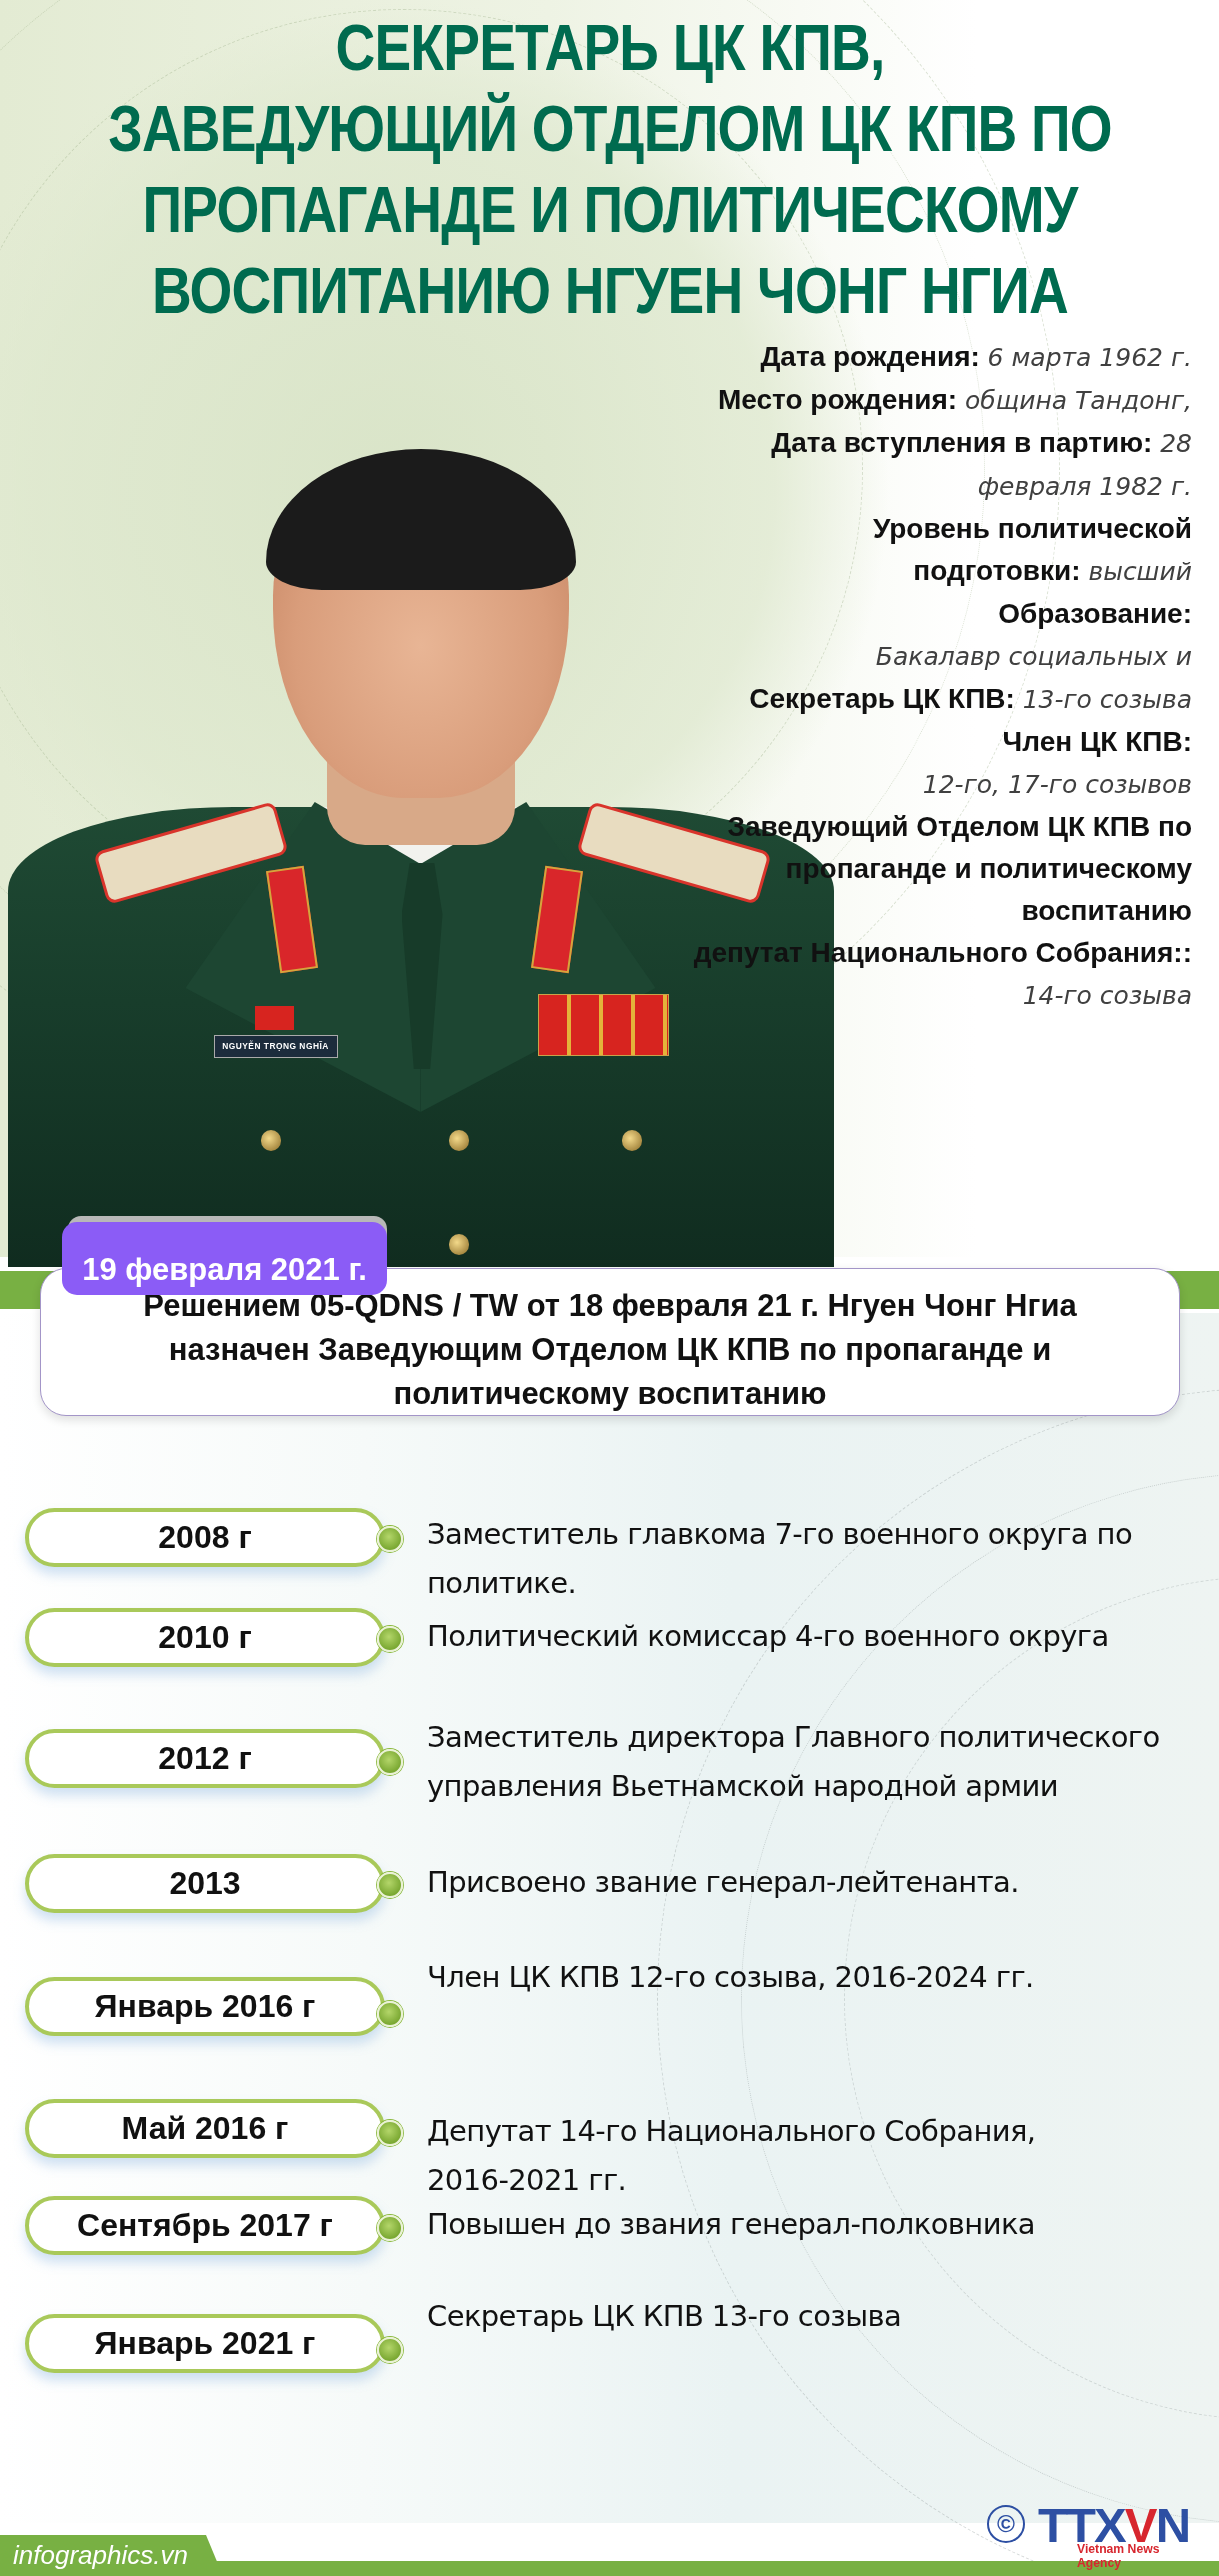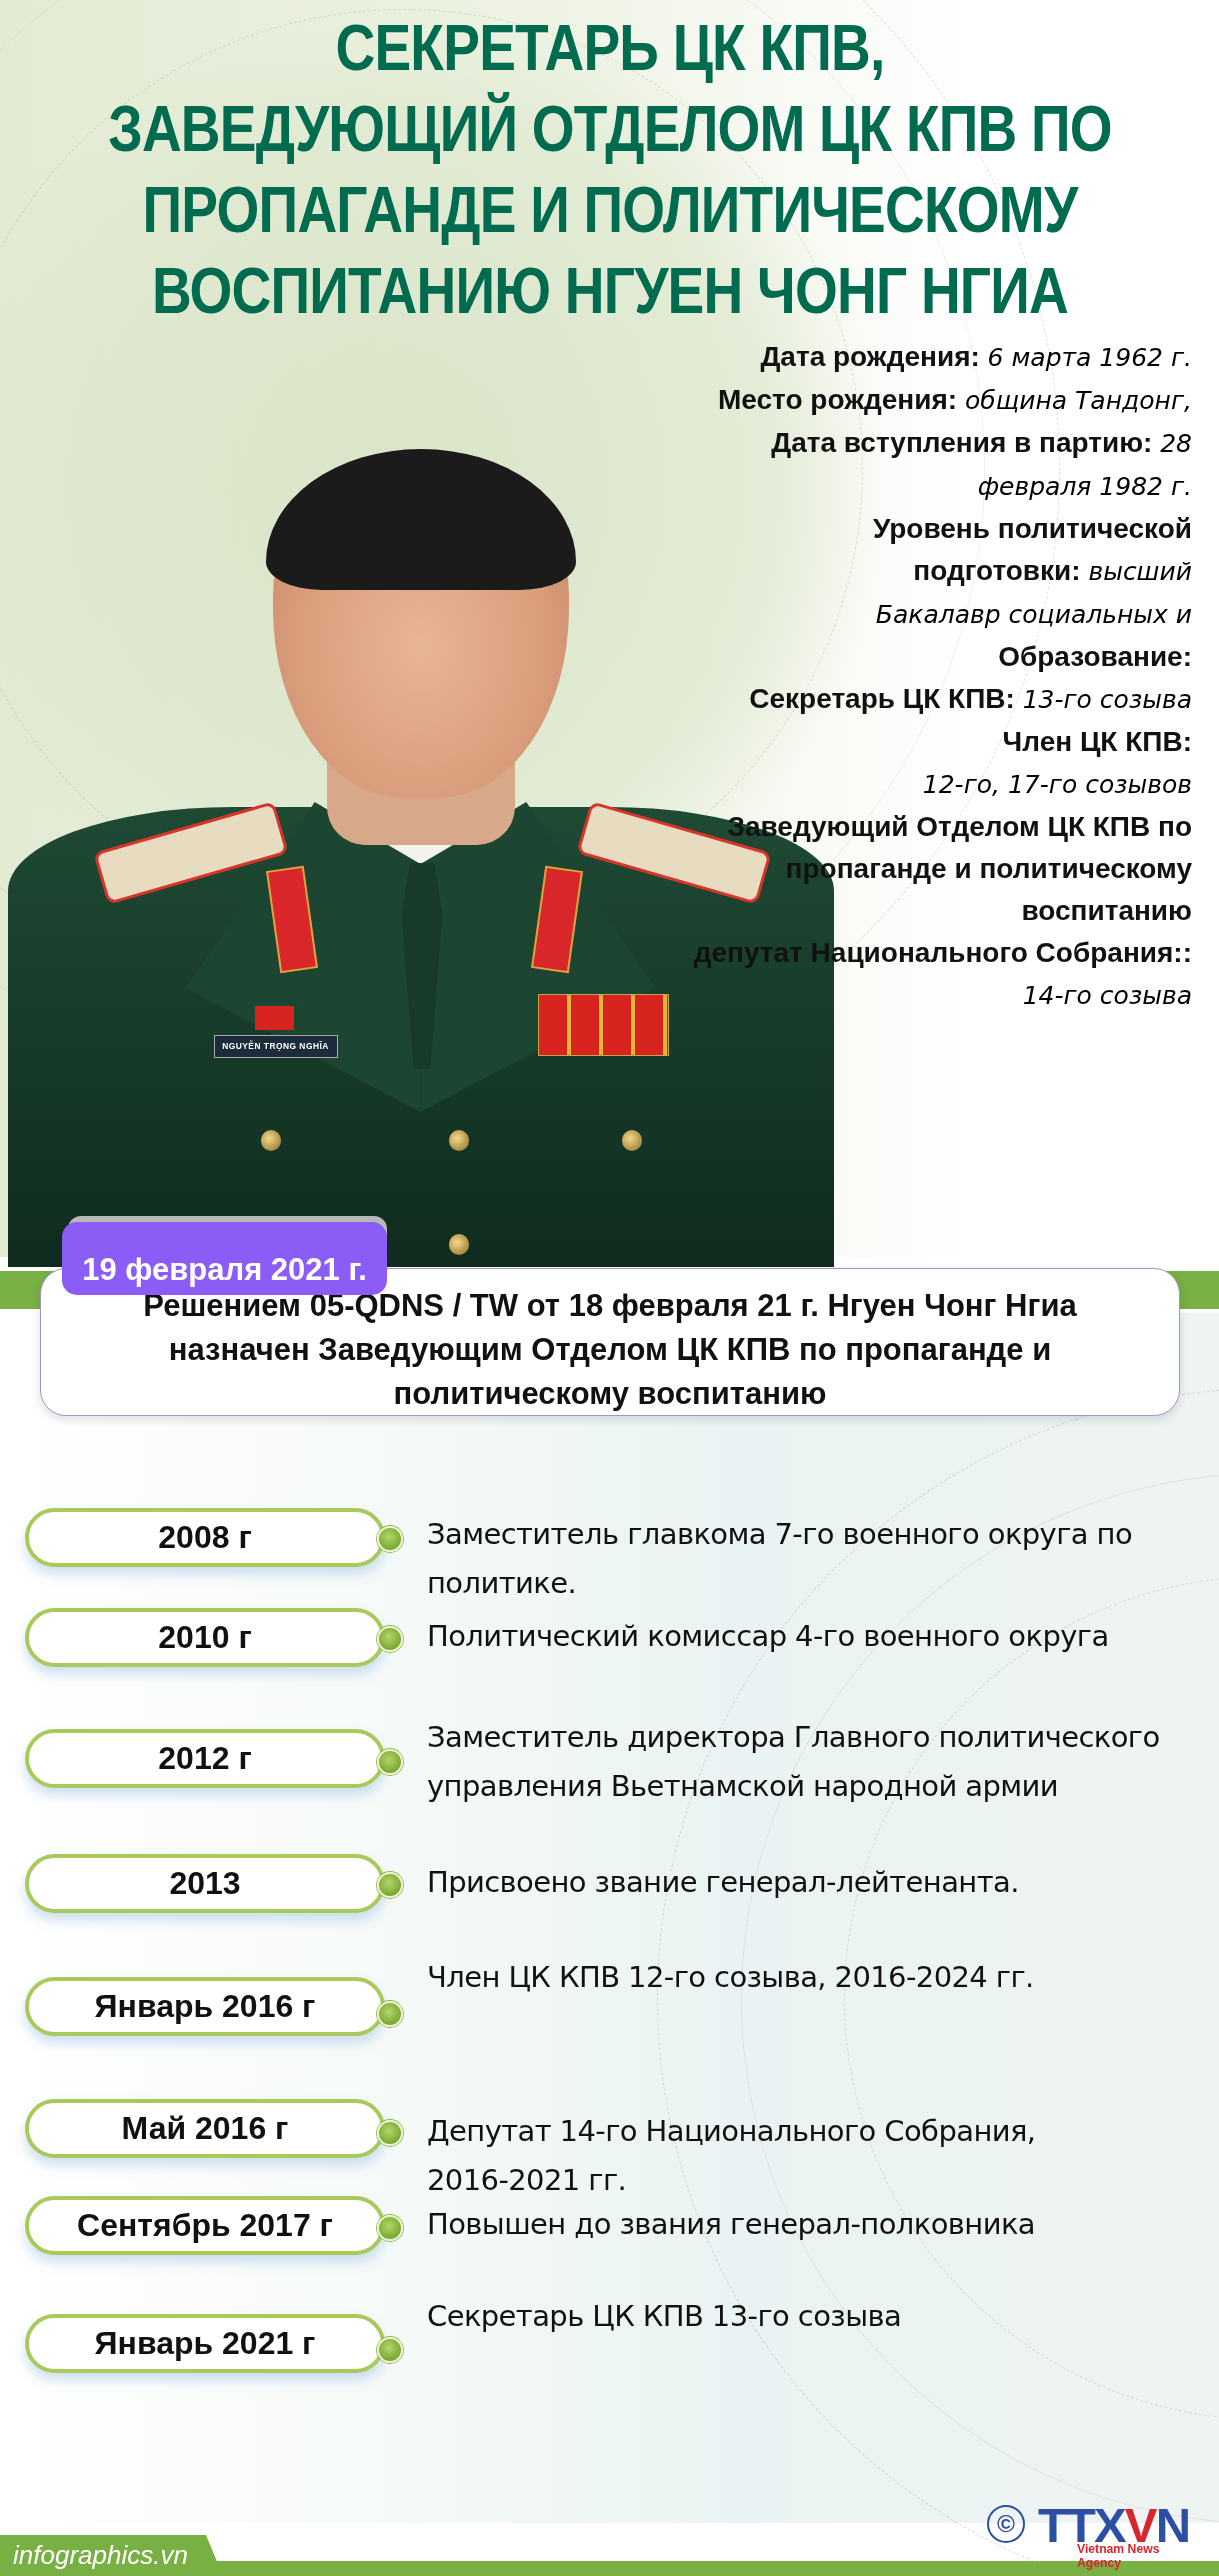--- a/index.html
+++ b/index.html
@@ -121,21 +121,21 @@
   }
 
   
   .info {
     position: absolute; right: 28px; top: 336px; width: 638px;
     text-align: right;
     font-size: 28px; line-height: 42px;
   }
   .info .row { display: block; }
   .info .lbl { font-weight: bold; color: #111; }
-  .info .val { font-style: italic; color: #000000; font-family: "DejaVu Sans", sans-serif; font-size: 25px; }
+  .info .val { font-style: italic; color: #404040; font-family: "DejaVu Sans", sans-serif; font-size: 25px; }
 
   
   .green-band {
     position: absolute; left: 0; top: 1271px; width: 1220px; height: 38px; background: #78b043;
   }
   .announce {
     position: absolute; left: 40px; top: 1268px; width: 1140px; height: 148px;
     background: #ffffff;
     border: 1.9px solid #a395c8;
     border-radius: 26px;
@@ -252,22 +252,22 @@
   <div class="hair"></div>
 </div>
 
 <div class="info">
   <div class="row"><span class="lbl">Дата рождения:</span> <span class="val">6 марта 1962 г.</span></div>
   <div class="row"><span class="lbl">Место рождения:</span> <span class="val">община Тандонг,</span></div>
   <div class="row"><span class="lbl">Дата вступления в партию:</span> <span class="val">28</span></div>
   <div class="row"><span class="val">февраля 1982 г.</span></div>
   <div class="row"><span class="lbl">Уровень политической</span></div>
   <div class="row"><span class="lbl">подготовки:</span> <span class="val">высший</span></div>
+  <div class="row"><span class="lbl">Образование:</span></div>
   <div class="row"><span class="val">Бакалавр социальных и</span></div>
-  <div class="row"><span class="lbl">Образование:</span></div>
   <div class="row"><span class="lbl">Секретарь ЦК КПВ:</span> <span class="val">13-го созыва</span></div>
   <div class="row"><span class="lbl">Член ЦК КПВ:</span></div>
   <div class="row"><span class="val">12-го, 17-го созывов</span></div>
   <div class="row"><span class="lbl">Заведующий Отделом ЦК КПВ по</span></div>
   <div class="row"><span class="lbl">пропаганде и политическому</span></div>
   <div class="row"><span class="lbl">воспитанию</span></div>
   <div class="row"><span class="lbl">депутат Национального Собрания::</span></div>
   <div class="row"><span class="val">14-го созыва</span></div>
 </div>
 

